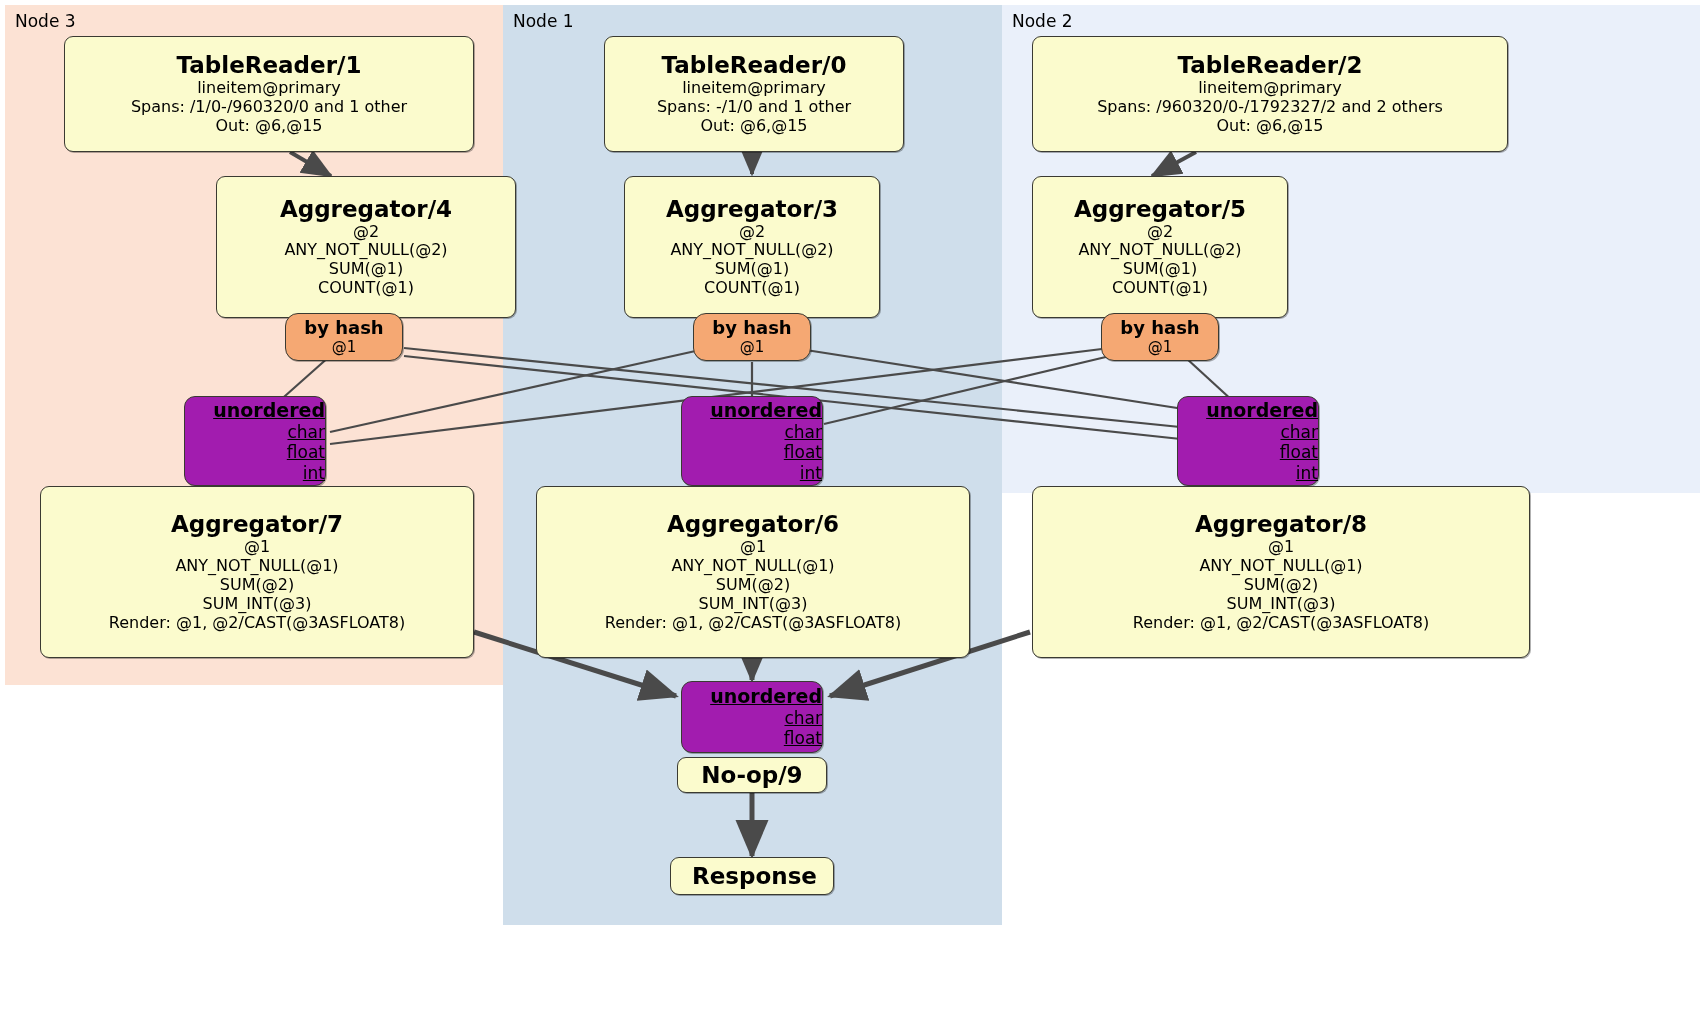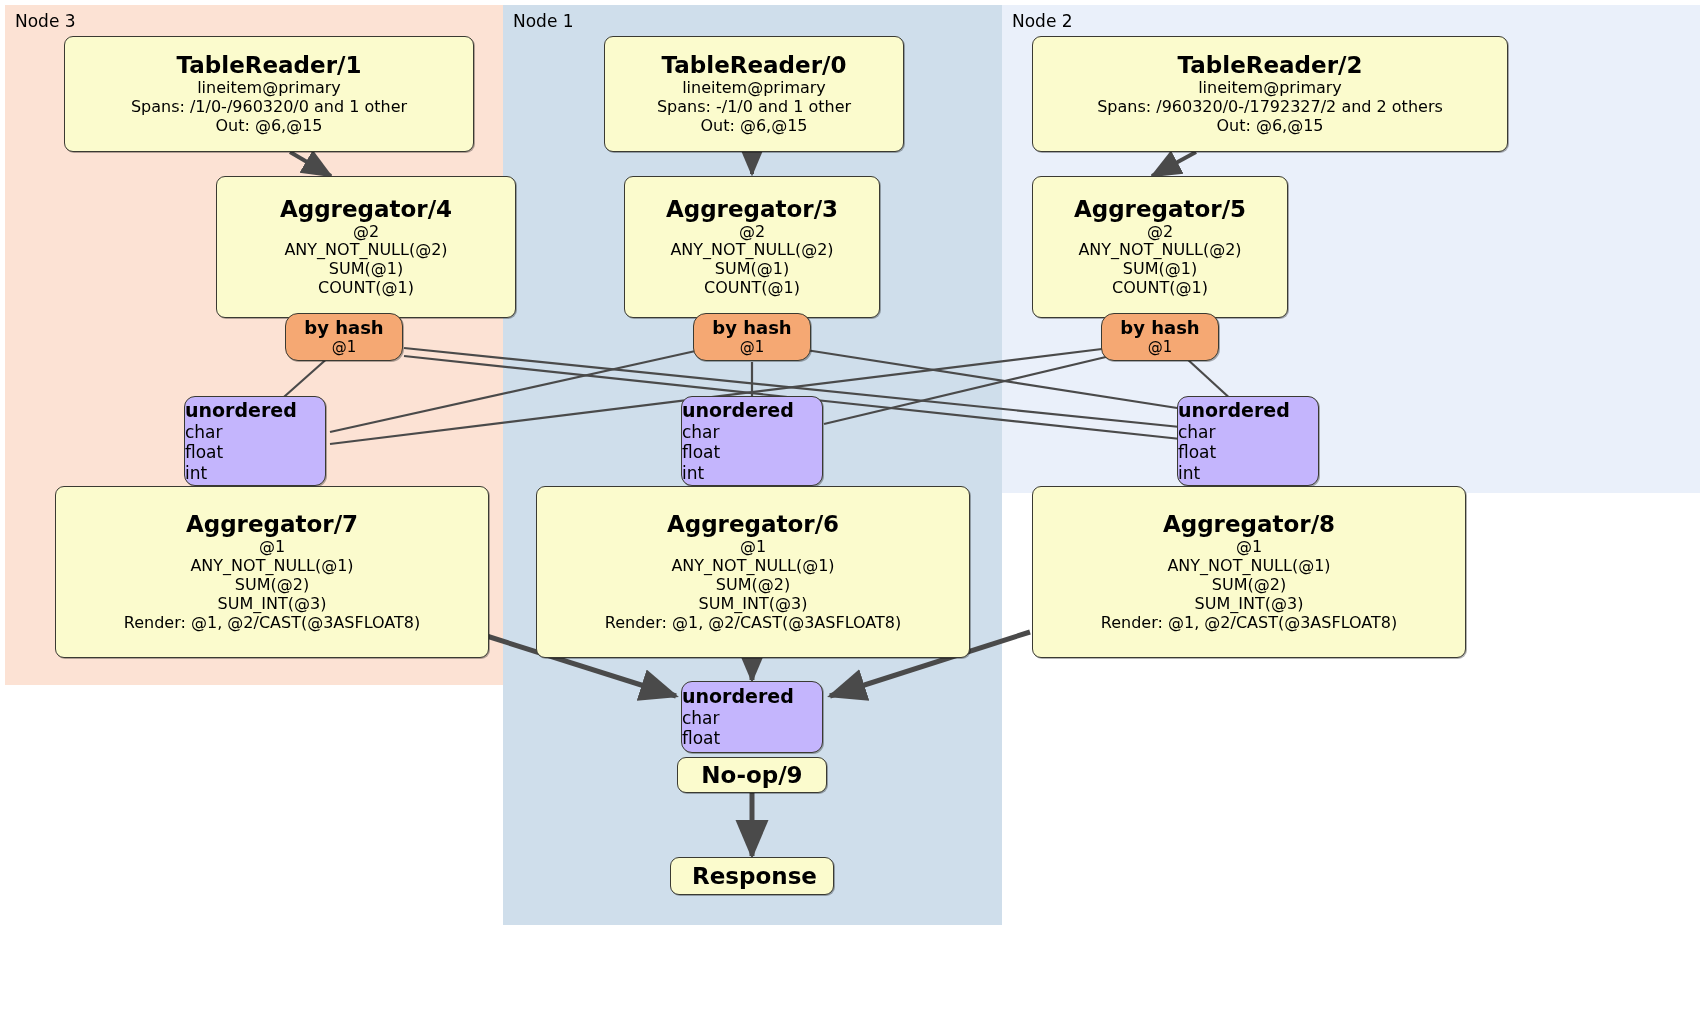--- a/index.html
+++ b/index.html
@@ -39,24 +39,25 @@
     display:flex;flex-direction:column;justify-content:center;
     box-shadow:1px 1px 0 rgba(0,0,0,0.30);
   }
   .router .title{font-size:18px;font-weight:bold;color:#000;line-height:1.15;}
   .router .line{font-size:15px;color:#000;line-height:1.15;}
 
   .sync{
     position:absolute;box-sizing:border-box;
     border:1.6px solid #3a3a32;
     border-radius:11px;
-    background:#c4b5fd;
-    text-align:left;
+    background:#a21caf;
+    text-align:right;
     display:flex;flex-direction:column;justify-content:center;
     box-shadow:1px 1px 0 rgba(0,0,0,0.30);
+    text-decoration:underline;
   }
   .sync .title{font-size:19px;font-weight:bold;color:#000;line-height:1.2;}
   .sync .line{font-size:17px;color:#000;line-height:1.2;}
 
   svg.edges{position:absolute;left:0;top:0;width:1706px;height:1016px;
             pointer-events:none;overflow:visible;}
 </style>
 </head>
 <body>
 
@@ -156,21 +157,21 @@
     <div class="line">@1</div>
   </div>
 
   <div class="sync" style="left:184px;top:396px;width:142px;height:90px;">
     <div class="title">unordered</div>
     <div class="line">char</div>
     <div class="line">float</div>
     <div class="line">int</div>
   </div>
 
-  <div class="box" style="left:55px;top:486px;width:434px;height:172px;">
+  <div class="box" style="left:40px;top:486px;width:434px;height:172px;">
     <div class="title">Aggregator/7</div>
     <div class="line">@1</div>
     <div class="line">ANY_NOT_NULL(@1)</div>
     <div class="line">SUM(@2)</div>
     <div class="line">SUM_INT(@3)</div>
     <div class="line">Render: @1, @2/CAST(@3ASFLOAT8)</div>
   </div>
 
   <div class="box" style="left:604px;top:36px;width:300px;height:116px;">
     <div class="title">TableReader/0</div>
@@ -242,21 +243,21 @@
     <div class="line">@1</div>
   </div>
 
   <div class="sync" style="left:1177px;top:396px;width:142px;height:90px;">
     <div class="title">unordered</div>
     <div class="line">char</div>
     <div class="line">float</div>
     <div class="line">int</div>
   </div>
 
-  <div class="box" style="left:1032px;top:486px;width:434px;height:172px;">
+  <div class="box" style="left:1032px;top:486px;width:498px;height:172px;">
     <div class="title">Aggregator/8</div>
     <div class="line">@1</div>
     <div class="line">ANY_NOT_NULL(@1)</div>
     <div class="line">SUM(@2)</div>
     <div class="line">SUM_INT(@3)</div>
     <div class="line">Render: @1, @2/CAST(@3ASFLOAT8)</div>
   </div>
 
 </div>
 

